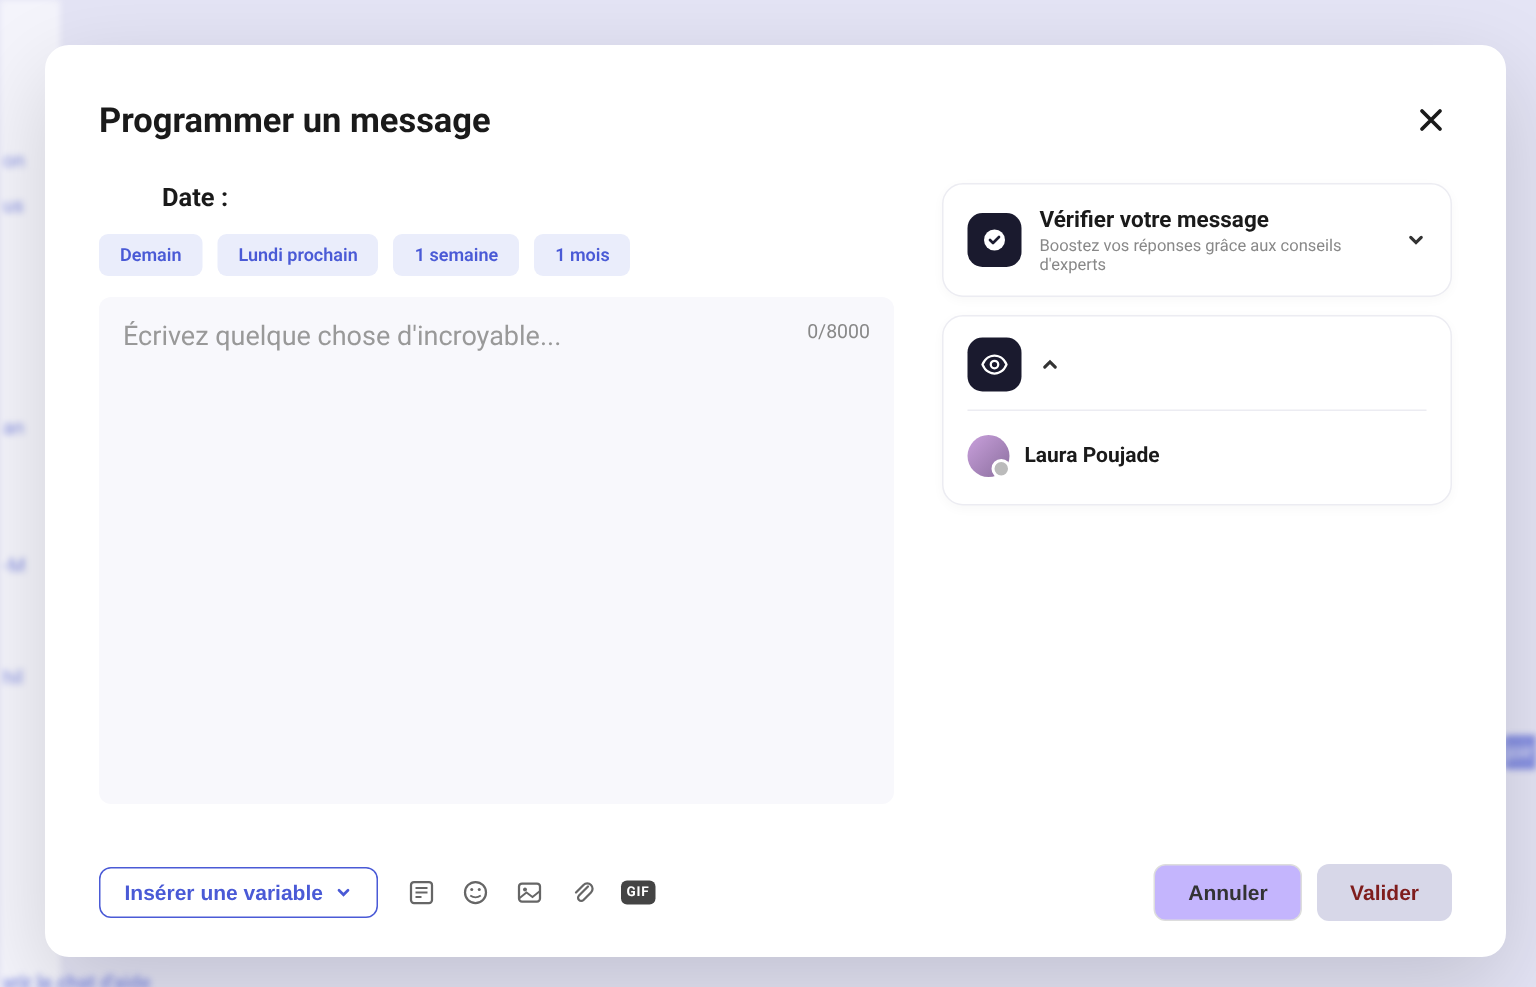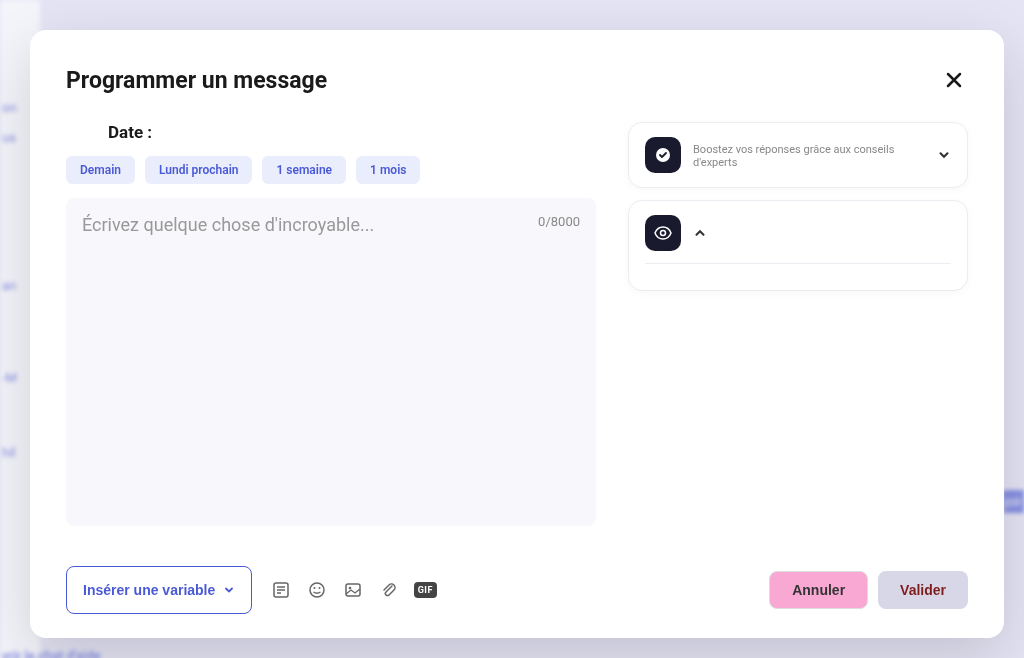--- a/index.html
+++ b/index.html
@@ -215,21 +215,21 @@
       justify-content: space-between;
       margin-top: 20px;
       padding-top: 20px;
     }
     .footer-left {
       display: flex;
       align-items: center;
       gap: 18px;
     }
     .insert-var-btn {
-      height: 48px;
+      height: 34px;
       padding: 0 16px;
       border: 1.5px solid #4a5ad6;
       border-radius: 8px;
       background: #fff;
       color: #4a5ad6;
       font-size: 14px;
       font-weight: 600;
       display: flex;
       align-items: center;
       gap: 8px;
@@ -263,21 +263,21 @@
       height: 38px;
       padding: 0 22px;
       border-radius: 8px;
       font-size: 14px;
       font-weight: 600;
       cursor: pointer;
       display: flex;
       align-items: center;
     }
     .btn-secondary {
-      background: #f9a8d4;
+      background: #c4b5fd;
       border: 1px solid #ddd;
       color: #333;
     }
     .btn-primary {
       background: #d7d7e8;
       border: none;
       color: #7f1d1d;
       cursor: not-allowed;
     }
     .bg-text {
@@ -331,20 +331,21 @@
     <div class="right-col">
       <div class="panel">
         <div class="panel-head">
           <div class="panel-icon">
             <svg width="18" height="18" viewBox="0 0 18 18">
                 <circle cx="9" cy="9" r="7" fill="#fff"></circle>
                 <path d="M6 9 L8 11 L12 7" stroke="#1a1a2e" stroke-width="1.8" fill="none" stroke-linecap="round" stroke-linejoin="round"></path>
               </svg>
           </div>
           <div class="panel-text">
+            <div class="panel-title">Vérifier votre message</div>
             <div class="panel-sub">Boostez vos réponses grâce aux conseils d'experts</div>
           </div>
           <svg class="panel-chev" width="14" height="14" viewBox="0 0 12 12">
               <path d="M3 4.5 L6 7.5 L9 4.5" fill="none" stroke="#333" stroke-width="1.8" stroke-linecap="round"></path>
             </svg>
         </div>
       </div>
 
       <div class="panel">
         <div class="panel-head">
@@ -352,20 +353,24 @@
             <svg width="20" height="20" viewBox="0 0 20 20">
                 <path d="M2 10 C4 5 8 4 10 4 C12 4 16 5 18 10 C16 15 12 16 10 16 C8 16 4 15 2 10 Z" fill="none" stroke="#fff" stroke-width="1.5"></path>
                 <circle cx="10" cy="10" r="2.5" fill="none" stroke="#fff" stroke-width="1.5"></circle>
               </svg>
           </div>
           <svg class="panel-chev" width="14" height="14" viewBox="0 0 12 12">
               <path d="M3 7.5 L6 4.5 L9 7.5" fill="none" stroke="#333" stroke-width="1.8" stroke-linecap="round"></path>
             </svg>
         </div>
         <div class="panel-divider"></div>
+        <div class="preview-person">
+          <div class="avatar"></div>
+          <span class="person-name">Laura Poujade</span>
+        </div>
       </div>
     </div>
   </div>
 
   <div class="modal-footer">
     <div class="footer-left">
       <button class="insert-var-btn">
         <span>Insérer une variable</span>
         <svg width="12" height="12" viewBox="0 0 12 12">
             <path d="M3 4.5 L6 7.5 L9 4.5" fill="none" stroke="#4a5ad6" stroke-width="1.8" stroke-linecap="round"></path>

